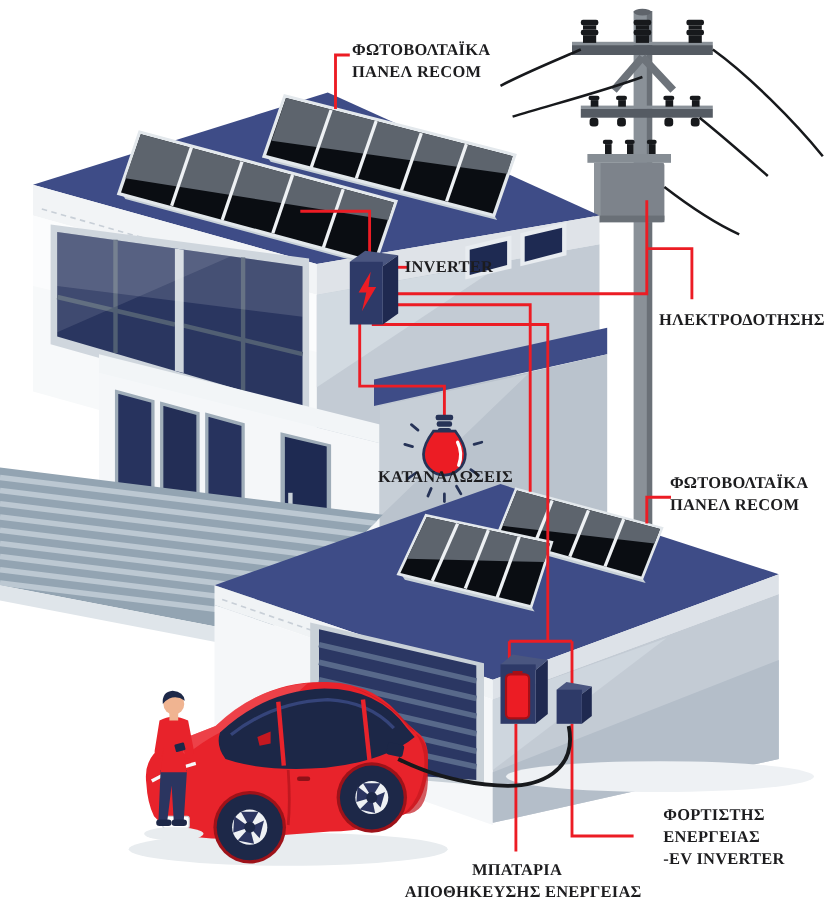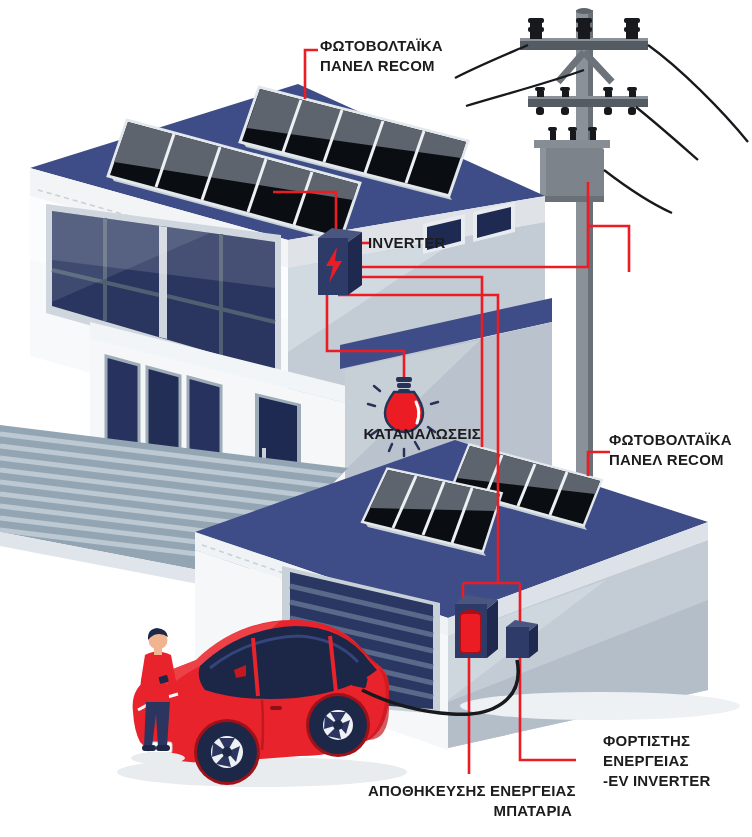--- a/index.html
+++ b/index.html
@@ -1,21 +1,21 @@
 <!DOCTYPE html>
 <html><head>
 <meta charset="utf-8">
 <style>
   html,body{margin:0;padding:0;background:#ffffff;}
   #stage{position:relative;width:752px;height:837px;background:#ffffff;overflow:hidden;
-         font-family:Liberation Sans, sans-serif;}
+         font-family:Liberation Serif, serif;}
   #art{position:absolute;left:0;top:0;width:752px;height:837px;}
   .label{position:absolute;font-weight:bold;font-size:15px;line-height:20px;
          color:#1c1c1e;letter-spacing:.2px;white-space:nowrap;}
-  .label.center{text-align:right;}
+  .label.center{text-align:center;}
   .label div{pointer-events:none;}
 </style>
 </head>
 <body>
 
 <div id="stage">
 
 <svg id="art" viewBox="0 0 752 837" xmlns="http://www.w3.org/2000/svg">
 
   <g>
@@ -370,34 +370,35 @@
 <div class="label" style="left:320px;top:36px">
   <div>ΦΩΤΟΒΟΛΤΑΪΚΑ</div>
   <div>ΠΑΝΕΛ RECOM</div>
 </div>
 
 <div class="label" style="left:368px;top:233px">
   <div>INVERTER</div>
 </div>
 
 <div class="label" style="left:599px;top:281px">
+  <div>ΗΛΕΚΤΡΟΔΟΤΗΣΗΣ</div>
 </div>
 
 <div class="label center" style="left:329px;top:424px;width:152px">
   <div>ΚΑΤΑΝΑΛΩΣΕΙΣ</div>
 </div>
 
 <div class="label" style="left:609px;top:430px">
   <div>ΦΩΤΟΒΟΛΤΑΪΚΑ</div>
   <div>ΠΑΝΕΛ RECOM</div>
 </div>
 
 <div class="label center" style="left:368px;top:781px;width:204px">
+  <div>ΜΠΑΤΑΡΙΑ</div>
   <div>ΑΠΟΘΗΚΕΥΣΗΣ ΕΝΕΡΓΕΙΑΣ</div>
-  <div>ΜΠΑΤΑΡΙΑ</div>
 </div>
 
 <div class="label" style="left:603px;top:731px">
   <div>ΦΟΡΤΙΣΤΗΣ</div>
   <div>ΕΝΕΡΓΕΙΑΣ</div>
   <div>-EV INVERTER</div>
 </div>
 
 </div>
 

